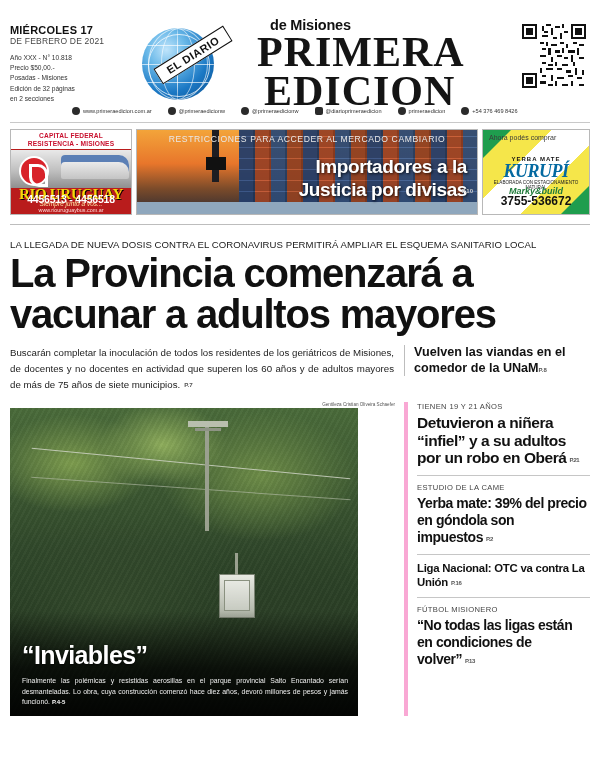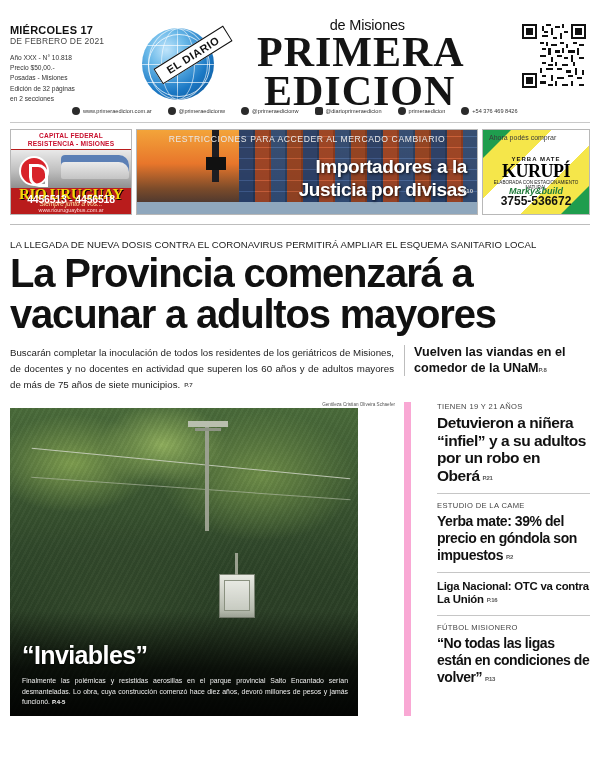--- a/index.html
+++ b/index.html
@@ -35,21 +35,21 @@
   .m2 { left:8%; top:0; width:84%; height:100%; }
   .par { position:absolute; left:0; width:100%; border-top:1px solid rgba(255,255,255,.65); }
   .p1 { top:23%; } .p2 { top:49%; } .p3 { top:75%; }
   .eldiario {
     position:absolute; left:24px; top:28px; transform: rotate(-32deg);
     background:#fff; color:#111; font-weight:bold; font-size:11px; letter-spacing:.5px;
     padding:2px 10px; border:1px solid #111; white-space:nowrap; z-index:4;
     font-family:"Liberation Sans", sans-serif;
   }
   .titles { margin-left: -6px; line-height:1; }
-  .de-misiones { font-size: 14.5px; font-weight: normal; color:#111; margin-left: 62px; letter-spacing:-.2px;text-align:center; }
+  .de-misiones { font-size: 14.5px; font-weight: bold; color:#111; margin-left: 62px; letter-spacing:-.2px; }
   .primera, .edicion {
     font-family:"Liberation Serif", serif; font-weight:bold; color:#141414;
     letter-spacing:1px; line-height:.93;
   }
   .primera { font-size: 42px; margin-left: 49px; }
   .edicion { font-size: 42px; margin-left: 56px; }
 
   .qr { width: 64px; height: 64px; margin-top: 6px; margin-right: 4px; flex:0 0 auto;
     background:#fff; position:relative; }
   .qr svg { display:block; }
@@ -104,21 +104,21 @@
 
   .ad-kurupi { width: 108px; border:1px solid #b8b8b8; background:#ffffff; position:relative; overflow:hidden;}
   .ad-kurupi .corner-tl{position:absolute;left:0;top:0;width:0;height:0;border-top:28px solid #1f9d4e;border-right:28px solid transparent;}
   .ad-kurupi .corner-br{position:absolute;right:0;bottom:0;width:0;height:0;border-bottom:28px solid #1f9d4e;border-left:28px solid transparent;}
   .ad-kurupi .yband{position:absolute;left:0;right:0;top:0;bottom:0;
      background:linear-gradient(135deg,#f5e64a 0 36%, #ffffff 36% 64%, #f5e64a 64% 100%);}
   .ad-kurupi .ahora{position:absolute;left:6px;top:4px;font-size:7px;color:#3a3a3a;line-height:1.15;}
   .ad-kurupi .ymate{position:absolute;left:0;right:0;top:26px;text-align:center;font-size:6px;
      font-weight:bold;color:#111;letter-spacing:1px;}
   .ad-kurupi .kur{position:absolute;left:0;right:0;top:31px;text-align:center;
-     font-family:"Liberation Serif",serif;font-weight:bold;font-size:18px;color:#000000;letter-spacing:-.5px;}
+     font-family:"Liberation Serif",serif;font-weight:bold;font-size:18px;color:#0369a1;letter-spacing:-.5px;font-style:italic;}
   .ad-kurupi .sub{position:absolute;left:0;right:0;top:50px;text-align:center;font-size:4.6px;color:#222;}
   .ad-kurupi .marky{position:absolute;left:0;right:0;top:56px;text-align:center;font-style:italic;
      font-weight:bold;font-size:9px;color:#1f7a3a;}
   .ad-kurupi .tel{position:absolute;left:0;right:0;bottom:6px;text-align:center;font-size:12px;
      font-weight:bold;color:#111;}
 
   
   .kicker-main { margin-top: 9px; font-size: 9.6px; letter-spacing:.05px; color:#1a1a1a;
     border-top:1px solid #bdbdbd; padding-top:14px; }
   .headline { font-size: 40px; font-weight:bold; line-height: 1.03; letter-spacing:-1.2px;
@@ -162,21 +162,21 @@
   .photo .cabin:after{content:"";position:absolute;left:4px;top:5px;right:4px;bottom:6px;
     border:1px solid #8a9180; background:rgba(255,255,255,.25);}
   .photo .shade { position:absolute; left:0; right:0; bottom:0; height:34%;
     background:linear-gradient(180deg, rgba(0,0,0,0) 0%, rgba(0,0,0,.72) 55%, rgba(0,0,0,.9) 100%); }
   .photo .cap-title { position:absolute; left:12px; bottom:46px; color:#fff; font-weight:bold;
     font-size:25px; letter-spacing:-.6px; text-shadow:0 1px 3px rgba(0,0,0,.8); }
   .photo .cap-text { position:absolute; left:12px; right:10px; bottom:8px; color:#efefef;
     font-size:6.9px; line-height:1.5; text-align:justify; }
   .photo .cap-text .pg { font-weight:bold; color:#fff; font-size:6px; }
 
-  .rail { width: 186px; border-left:7px solid #f9a8d4; padding-left:26px; }
+  .rail { width: 186px; border-left:4px solid #f9a8d4; padding-left:9px; }
   .rail-item { padding-bottom: 8px; }
   .rail-item + .rail-item { border-top:1px solid #c6c6c6; padding-top: 7px; }
   .rail-kicker { font-size:7.6px; color:#444; letter-spacing:.35px; margin-bottom:3px; }
   .rail-title { font-size:15.5px; font-weight:bold; line-height:1.16; color:#111; letter-spacing:-.45px; }
   .rail-title.sm { font-size:11.4px; line-height:1.2; letter-spacing:-.25px; }
   .rail-title.md { font-size:14px; line-height:1.2; }
   .pgref { font-size:6px; font-weight:bold; color:#555; margin-left:3px; vertical-align:1px; }
 </style>
 </head>
 <body>

